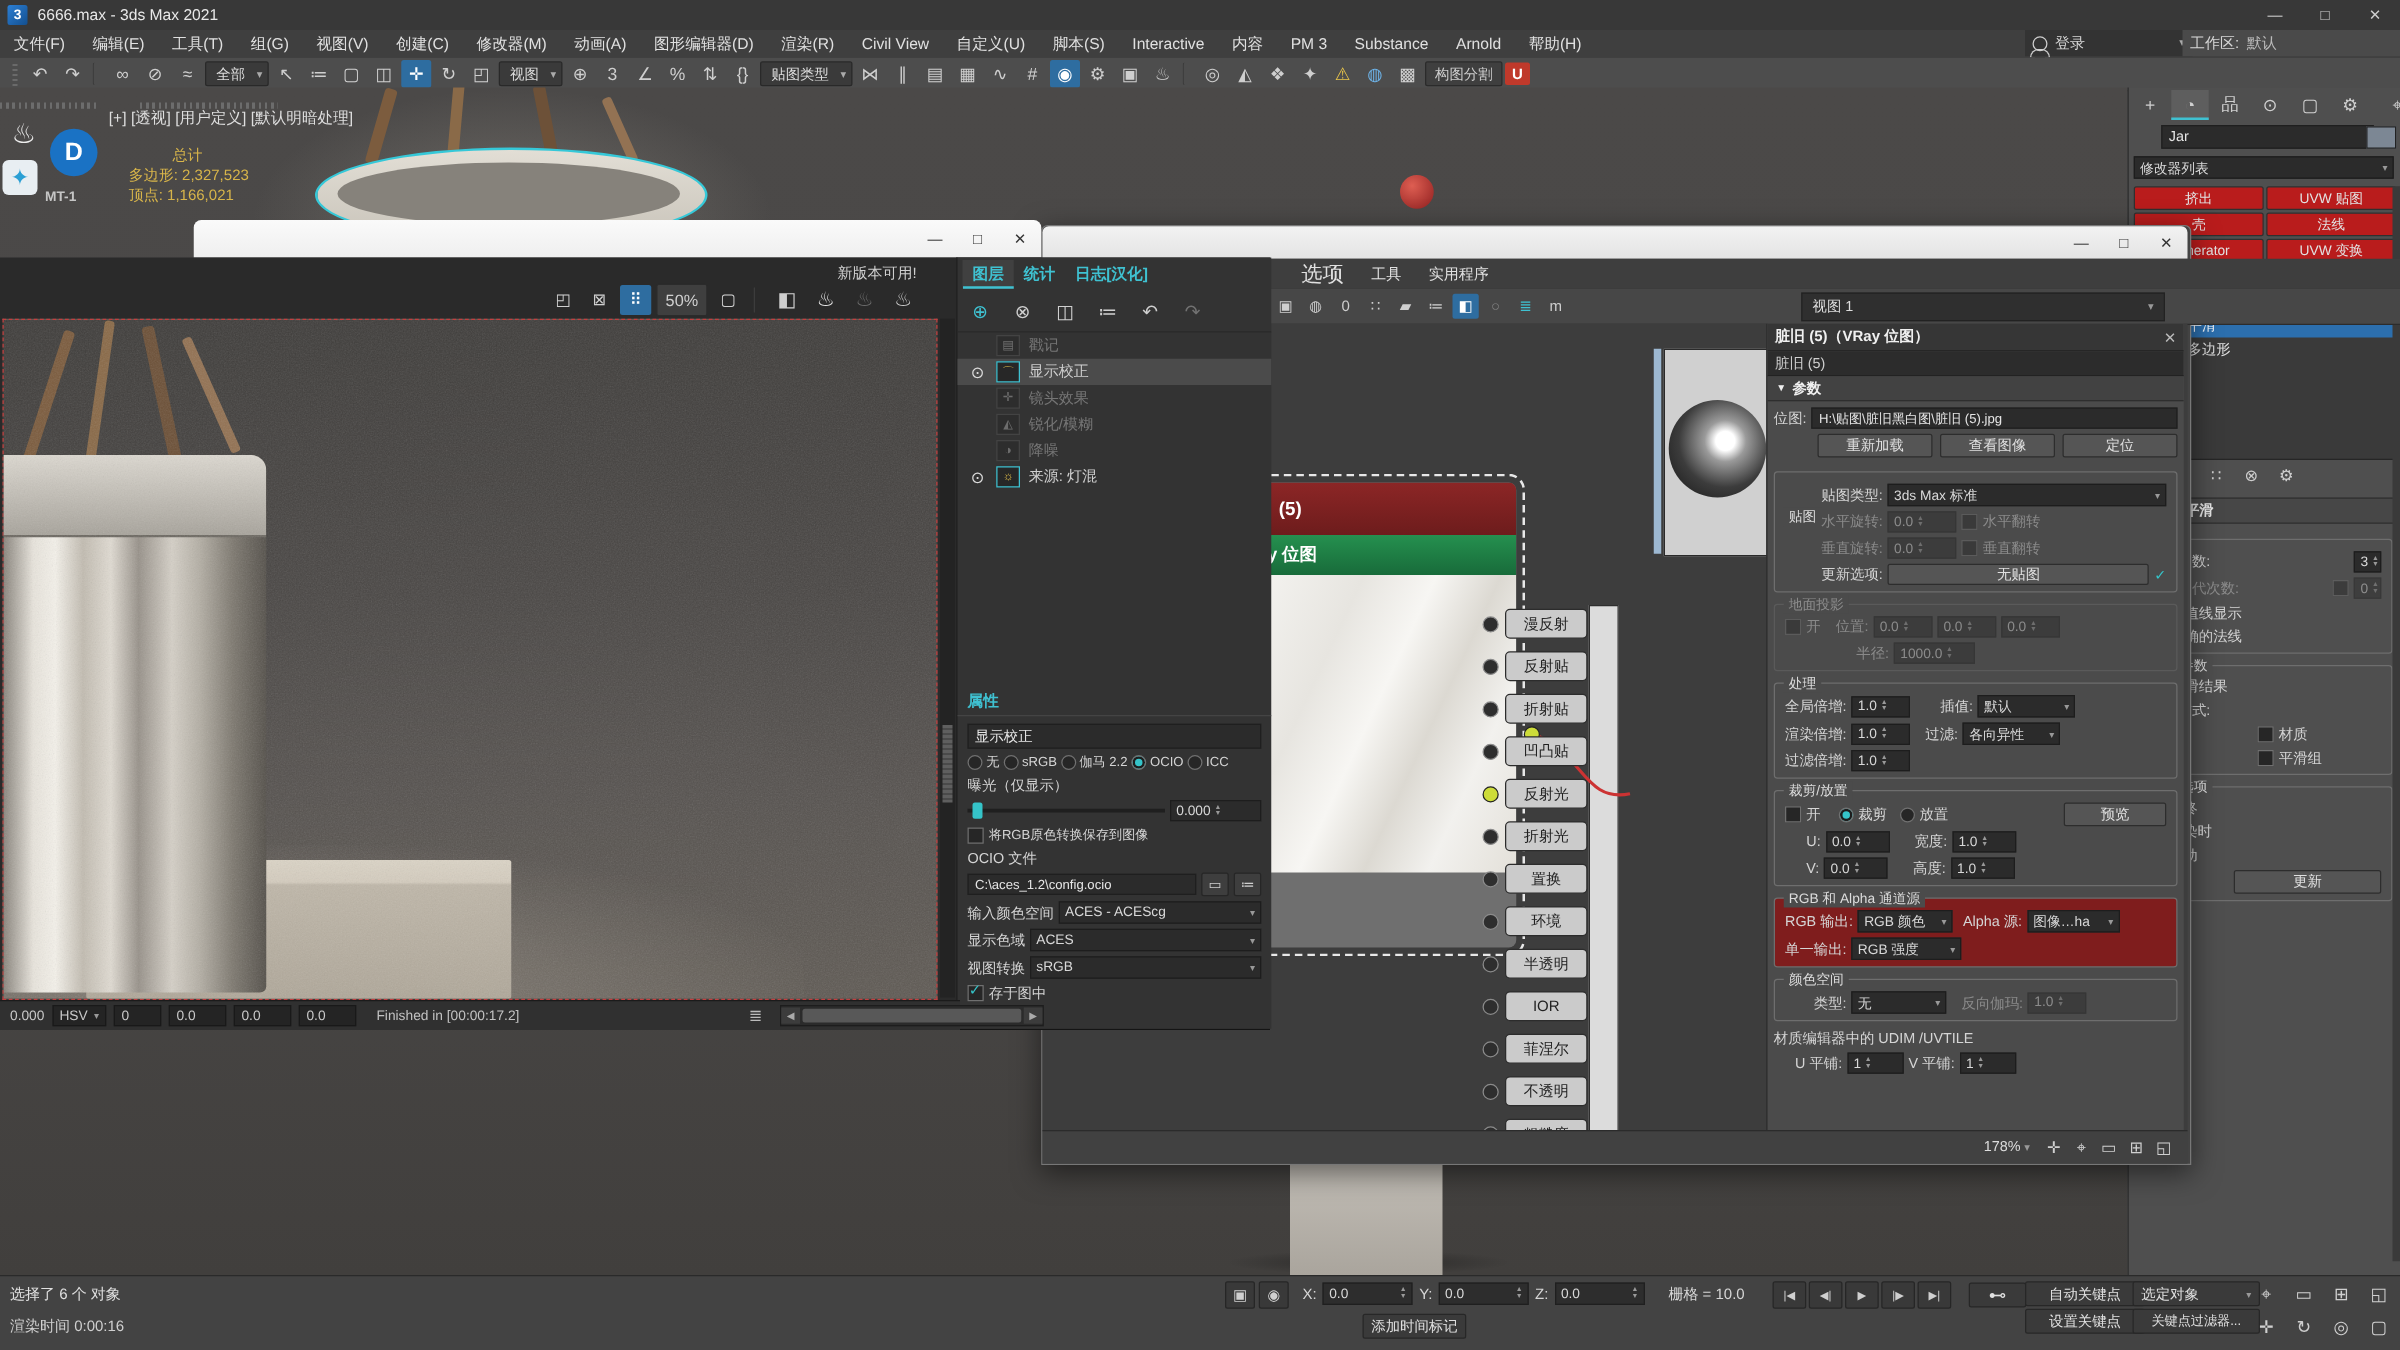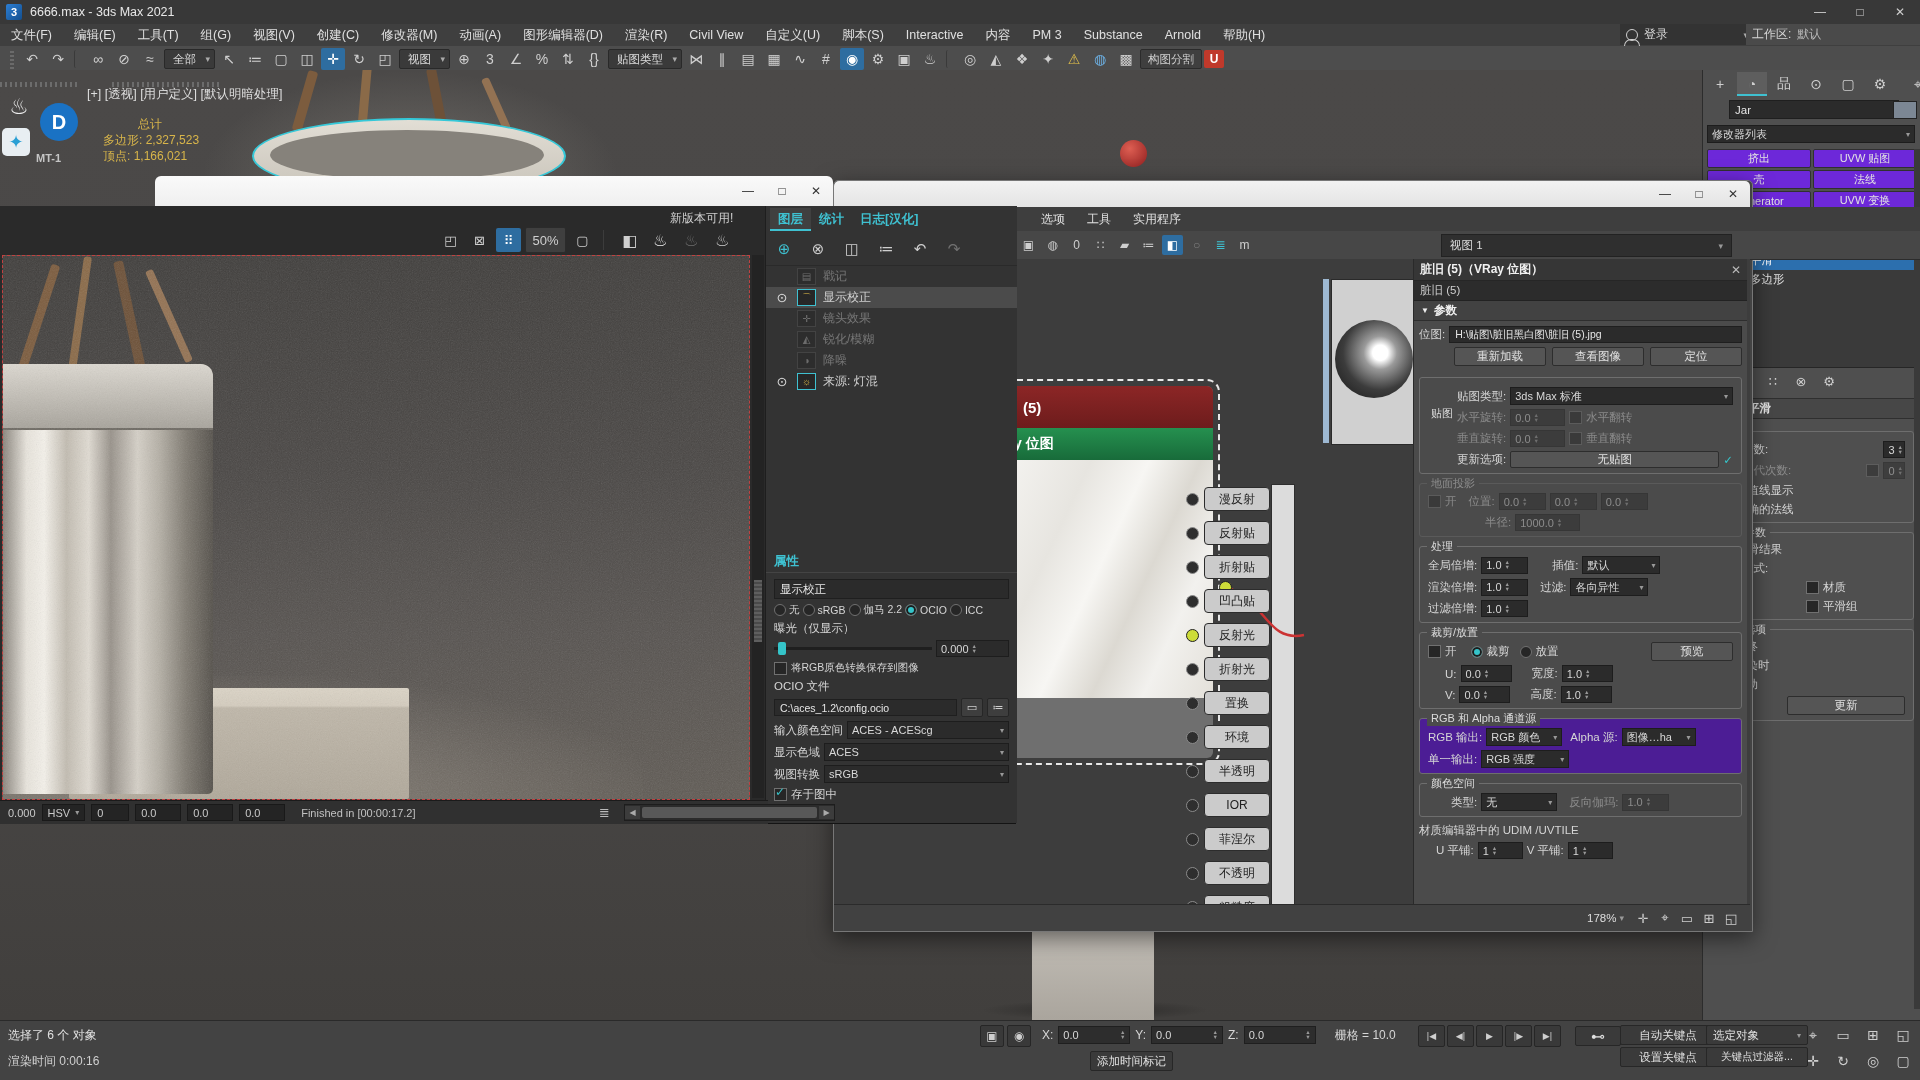--- a/index.html
+++ b/index.html
@@ -37,21 +37,21 @@
   .brush{position:absolute;border-radius:3px;}
   .reddot{left:1120px;top:70px;width:27px;height:27px;border-radius:50%;background:radial-gradient(circle at 36% 32%,#de5e52,#8f1f1f);}
   .pedestal{left:1032px;top:763px;width:122px;height:190px;background:linear-gradient(180deg,#dcd8d1,#a9a49c);border-radius:4px 4px 0 0;}
   .pedcap{left:1022px;top:763px;width:142px;height:14px;background:#e6e2db;border-radius:3px;}
   .pedshadow{left:980px;top:930px;width:230px;height:20px;background:radial-gradient(ellipse,rgba(0,0,0,.35),transparent 70%);}
   
   #cmdpanel{left:1702px;top:70px;width:218px;height:950px;background:#4f4f4f;border-left:1px solid #2c2c2c;z-index:1;}
   .ctab{width:30px;height:24px;display:flex;align-items:center;justify-content:center;color:#cfcfcf;font-size:14px;}
   .ctab.active{background:#5e5e5e;box-shadow:inset 0 -2px 0 #3fc1d1;}
   .field{background:#2b2b2b;border:1px solid #1f1f1f;color:#e6e6e6;display:flex;align-items:center;padding:0 5px;font-size:11.5px;}
-  .mbtn{background:#6d28d9;border:1px solid #303030;border-radius:2px;font-size:11px;color:#e2e2e2;
+  .mbtn{background:#b91c1c;border:1px solid #303030;border-radius:2px;font-size:11px;color:#e2e2e2;
         display:flex;align-items:center;justify-content:center;height:17px;overflow:hidden;white-space:nowrap;}
   .stackrow{height:19px;display:flex;align-items:center;gap:5px;padding:0 4px;font-size:11.5px;color:#e2e2e2;}
   .stackrow.sel{background:#2c6fae;color:#fff;}
   .rollhead{background:#474747;border:1px solid #2f2f2f;font-weight:bold;font-size:11.5px;display:flex;align-items:center;padding:0 5px;gap:4px;color:#e6e6e6;}
   .grp{position:relative;border:1px solid #6e6e6e;border-radius:3px;margin:9px 5px 4px;padding:7px 3px 3px;}
   .glab{position:absolute;top:-8px;left:7px;background:#4f4f4f;padding:0 4px;font-size:11px;color:#dcdcdc;}
   .prow{display:flex;align-items:center;gap:4px;padding:2px 5px;font-size:11.5px;color:#d5d5d5;}
   .sp{display:inline-flex;align-items:center;background:#2b2b2b;border:1px solid #1d1d1d;height:15px;font-size:11px;padding:0 1px 0 4px;color:#d8d8d8;}
   .sp .ar{display:flex;flex-direction:column;font-size:5.5px;line-height:5px;color:#999;margin-left:3px;}
   .dd2{display:inline-flex;align-items:center;justify-content:space-between;background:#2b2b2b;border:1px solid #1d1d1d;height:16px;font-size:11px;padding:0 4px;color:#d8d8d8;}
@@ -453,21 +453,21 @@
 
   <div id="mated" class="abs">
     <div class="metitle abs flex">
       <span style="flex:1"></span>
       <span class="mewbtn">—</span>
       <span class="mewbtn">□</span>
       <span class="mewbtn">✕</span>
     </div>
     <div class="memenu abs flex" style="padding-left:196px;">
 
-        <span class="mi" style="font-size:12px;">选项</span>
+        <span class="mi" style="font-size:17px;">选项</span>
 
         <span class="mi" style="font-size:12px;">工具</span>
 
         <span class="mi" style="font-size:12px;">实用程序</span>
 
     </div>
     <div class="metool abs flex" style="padding-left:184px;gap:3px;">
 
         <span class="ti" style="width:21px;height:20px;font-size:12px;">▣</span>
 
@@ -752,21 +752,21 @@
           <span style="margin-left:16px;">高度:</span>
           <span class="sp" style="width:44px;">
               <span>1.0</span>
               <span class="ar">
                 <span>▲</span>
                 <span>▼</span>
               </span>
             </span>
         </div>
       </div>
-      <div class="grp" style="background:#4c1d95;">
+      <div class="grp" style="background:#7f1d1d;">
         <span class="glab" style="background:#4b4b4b;">RGB 和 Alpha 通道源</span>
         <div class="prow">
           <span>RGB 输出:</span>
           <span class="dd2" style="width:66px;">RGB 颜色</span>
           <span style="margin-left:4px;">Alpha 源:</span>
           <span class="dd2" style="width:64px;overflow:hidden;">图像…ha</span>
         </div>
         <div class="prow">
           <span>单一输出:</span>
           <span class="dd2" style="width:78px;">RGB 强度</span>

